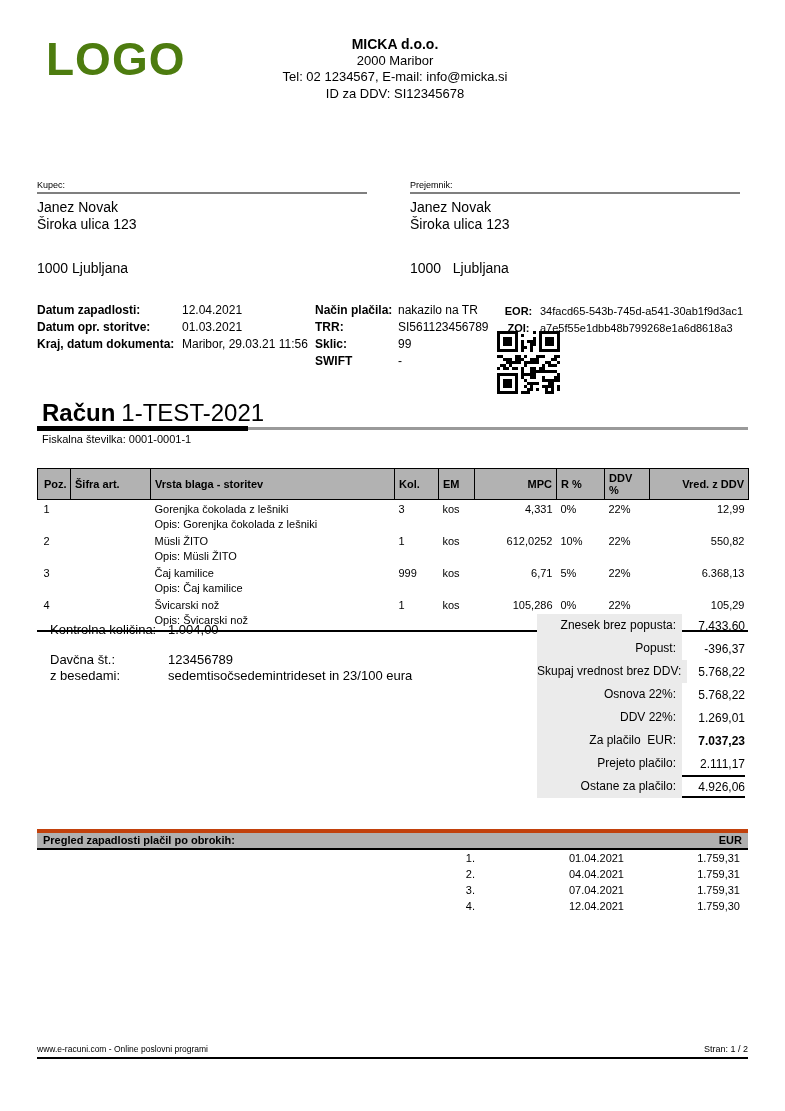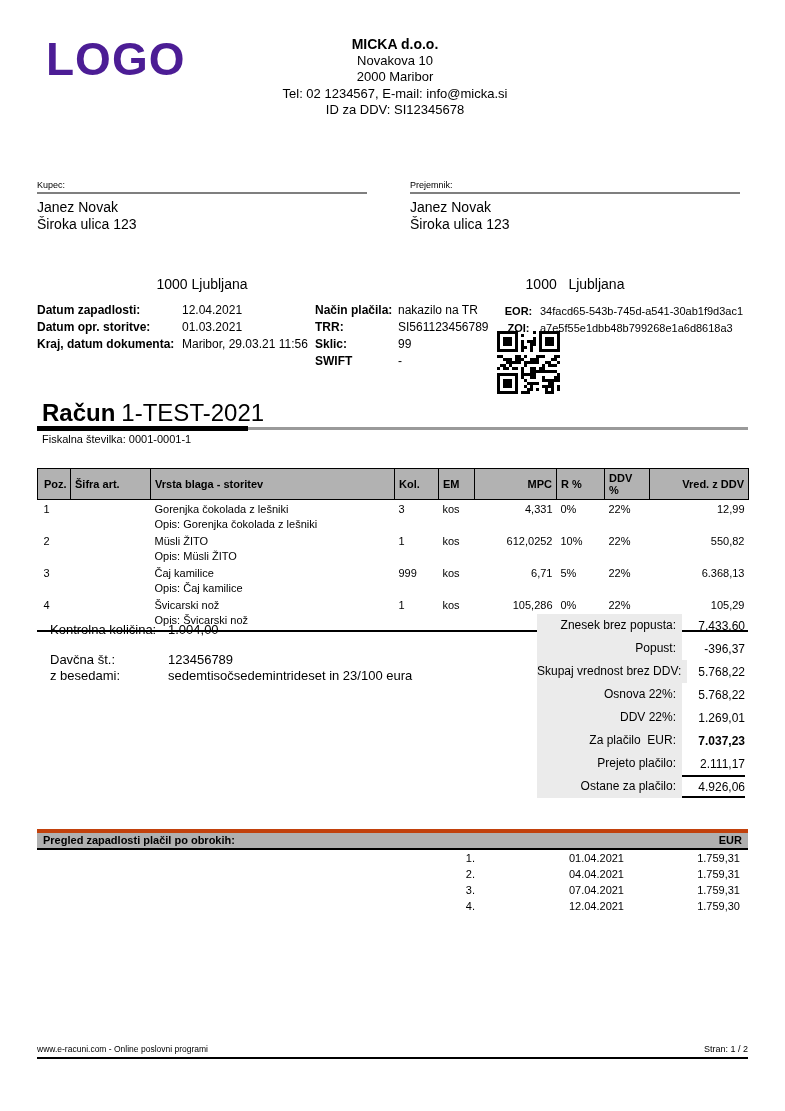--- a/index.html
+++ b/index.html
@@ -13,21 +13,21 @@
   .company .c-name { font-weight:bold; font-size:14px; }
 
   
   .party { position:absolute; top:180px; width:330px; }
   .party.buyer { left:37px; }
   .party.recipient { left:410px; }
   .party-label { font-size:9px; }
   .party-rule { height:2px; background:#7f7f7f; margin-top:2px; }
   .party-name { font-size:14px; margin-top:5px; line-height:17px; }
   .party-street { font-size:14px; line-height:17px; }
-  .party-city { font-size:14px; margin-top:43px; white-space:pre;text-align:center; }
+  .party-city { font-size:14px; margin-top:27px; white-space:pre; }
 
   
   .info-col { position:absolute; font-size:12px; line-height:17px; }
   .info-dates { left:37px; top:302px; }
   .info-pay { left:315px; top:302px; }
   .info-fiscal { left:497px; top:303px; font-size:11px; line-height:16.5px; }
   .info-row { display:flex; }
   .info-label { font-weight:bold; }
   .info-dates .info-label { width:145px; }
   .info-pay .info-label { width:83px; }
@@ -78,24 +78,23 @@
   
   .footer { position:absolute; left:37px; top:1044px; width:711px; display:flex; justify-content:space-between; align-items:flex-end; border-bottom:2px solid #000; padding-bottom:3px; }
   .footer .f-left { font-size:8.5px; }
   .footer .f-right { font-size:9px; }
 </style>
 </head>
 <body>
 
 <div class="page">
 
-  <div class="logo" style="color: #4c1d95;">LOGO</div>
+  <div class="logo" style="color: #4d7c0f;">LOGO</div>
   <div class="company">
     <div class="c-name">MICKA d.o.o.</div>
-    <div>Novakova 10</div>
     <div>2000 Maribor</div>
     <div>Tel: 02 1234567, E-mail: info@micka.si</div>
     <div>ID za DDV: SI12345678</div>
   </div>
 
   <div class="party buyer">
     <div class="party-label">Kupec:</div>
     <div class="party-rule"></div>
     <div class="party-name">Janez Novak</div>
     <div class="party-street">Široka ulica 123</div>

